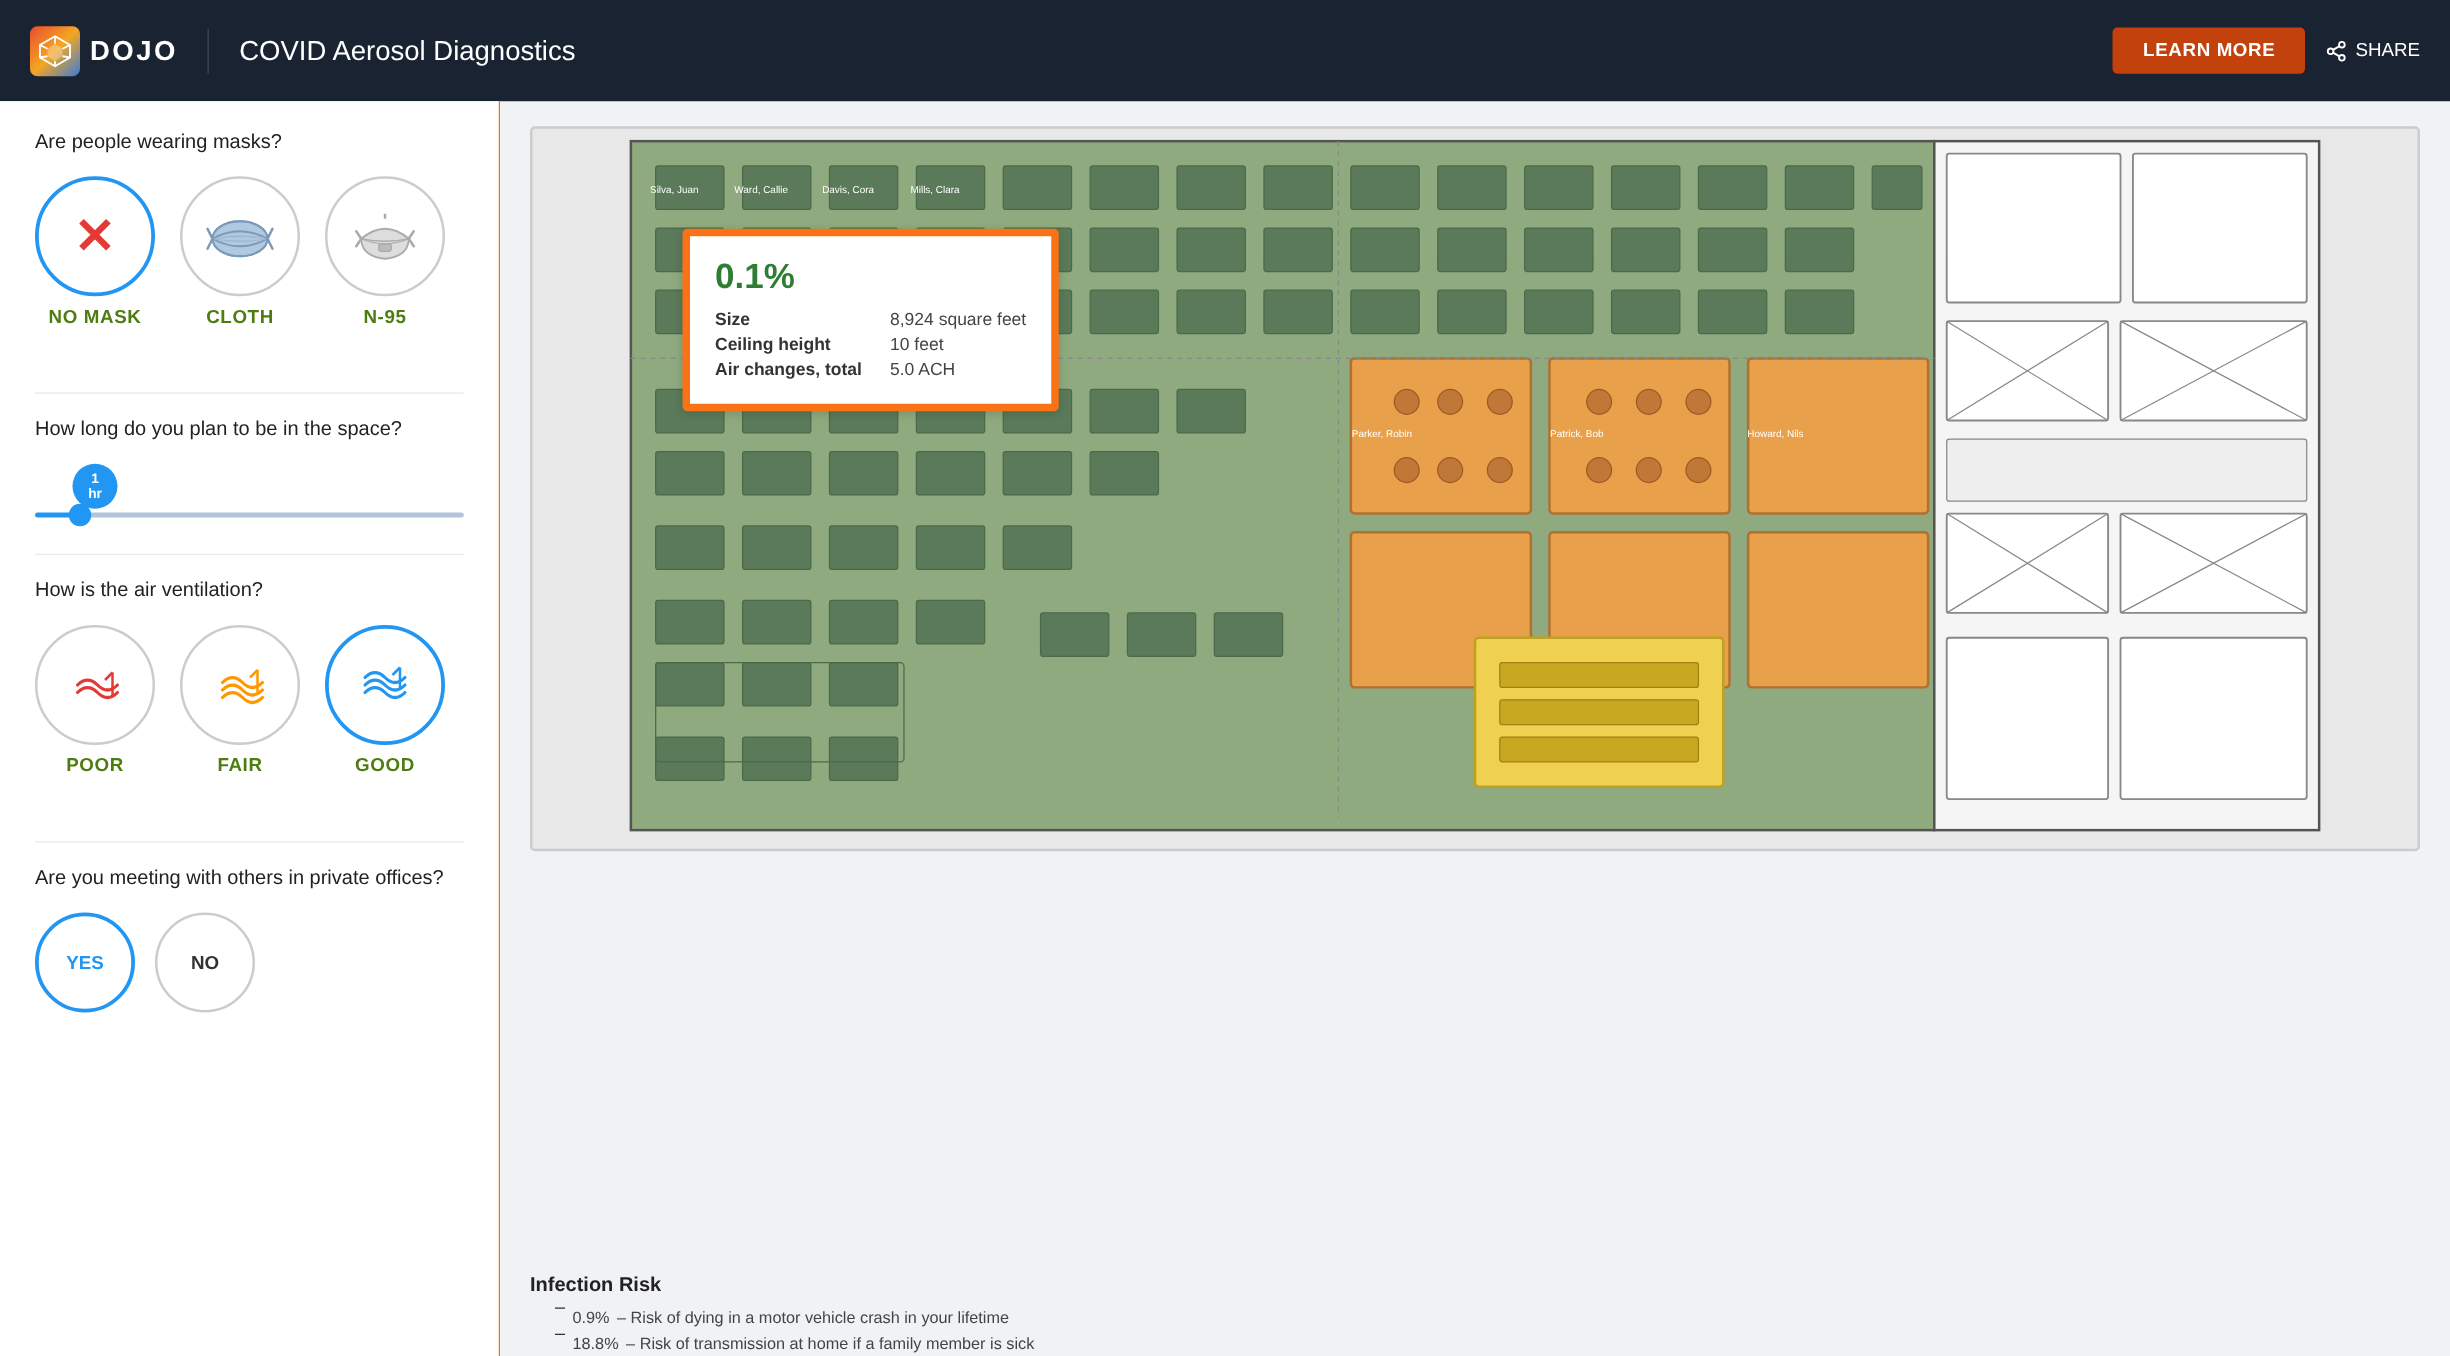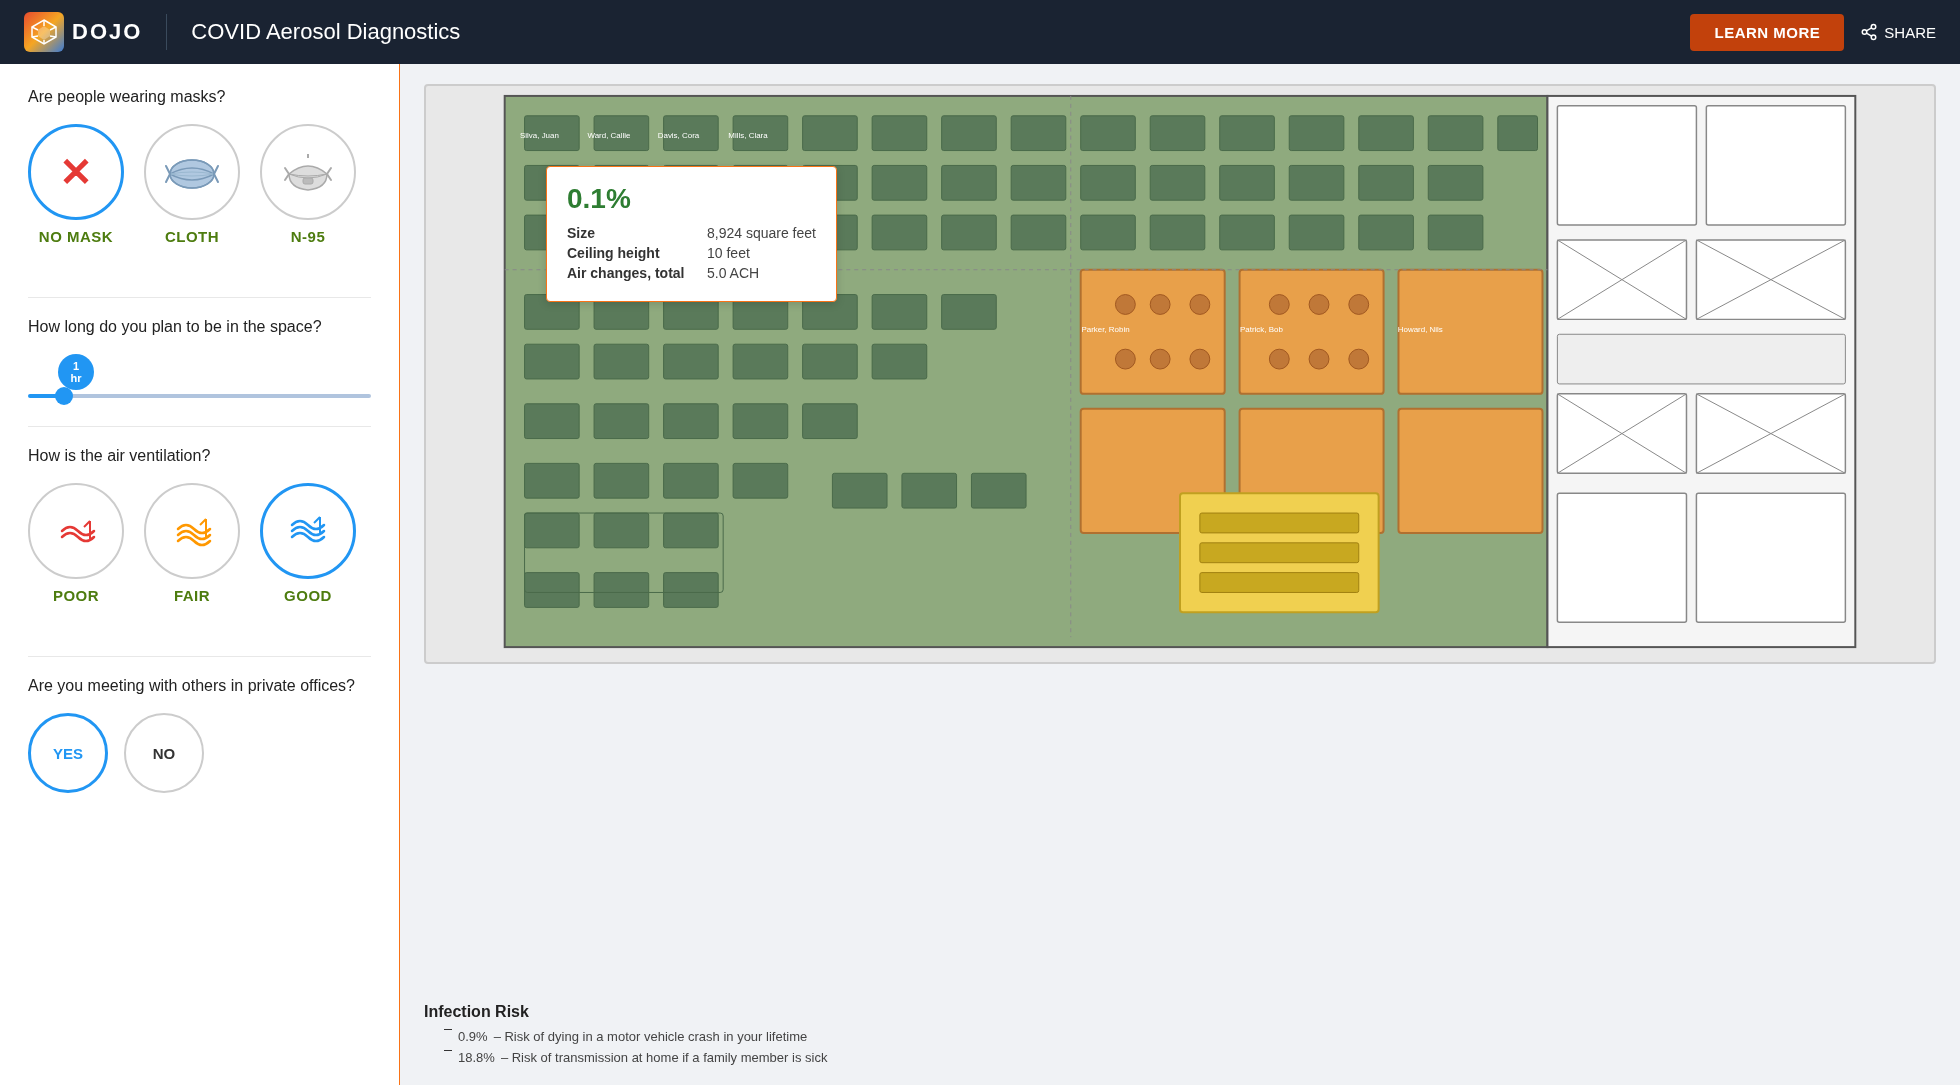--- a/index.html
+++ b/index.html
@@ -1,21 +1,21 @@
 <!DOCTYPE html>
 <html><head>
   <meta charset="utf-8">
   <style>
     * { box-sizing: border-box; margin: 0; padding: 0; }
     body { font-family: 'Segoe UI', Arial, sans-serif; background: #f0f2f5; width: 1960px; min-height: 1085px; }
 
     
     .header {
       background: #1a2332;
-      height: 64px;
+      height: 81px;
       display: flex;
       align-items: center;
       padding: 0 24px;
       justify-content: space-between;
     }
     .header-left { display: flex; align-items: center; gap: 16px; }
     .logo { display: flex; align-items: center; gap: 8px; }
     .logo-icon {
       width: 40px; height: 40px;
       background: linear-gradient(135deg, #e84b2e 0%, #f5a623 50%, #3a7bd5 100%);
@@ -96,21 +96,21 @@
     
     .floorplan-container { position: relative; flex: 1; }
     .floorplan {
       width: 100%; height: 580px; position: relative;
       background: #e8e8e8; border: 2px solid #ccc; border-radius: 4px; overflow: hidden;
     }
 
     
     .tooltip {
       position: absolute; top: 80px; left: 120px;
-      background: white; border: 1px solid #f97316; border-radius: 4px;
+      background: white; border: 6px solid #f97316; border-radius: 4px;
       padding: 16px 20px; z-index: 10; min-width: 260px;
       box-shadow: 0 2px 8px rgba(0,0,0,0.15);
     }
     .tooltip-pct { font-size: 28px; font-weight: 700; color: #2e7d32; margin-bottom: 10px; }
     .tooltip-row { display: flex; gap: 20px; font-size: 14px; margin-bottom: 4px; }
     .tooltip-label { font-weight: 600; color: #333; min-width: 120px; }
     .tooltip-val { color: #444; }
 
     
     .fp-svg { width: 100%; height: 100%; }

